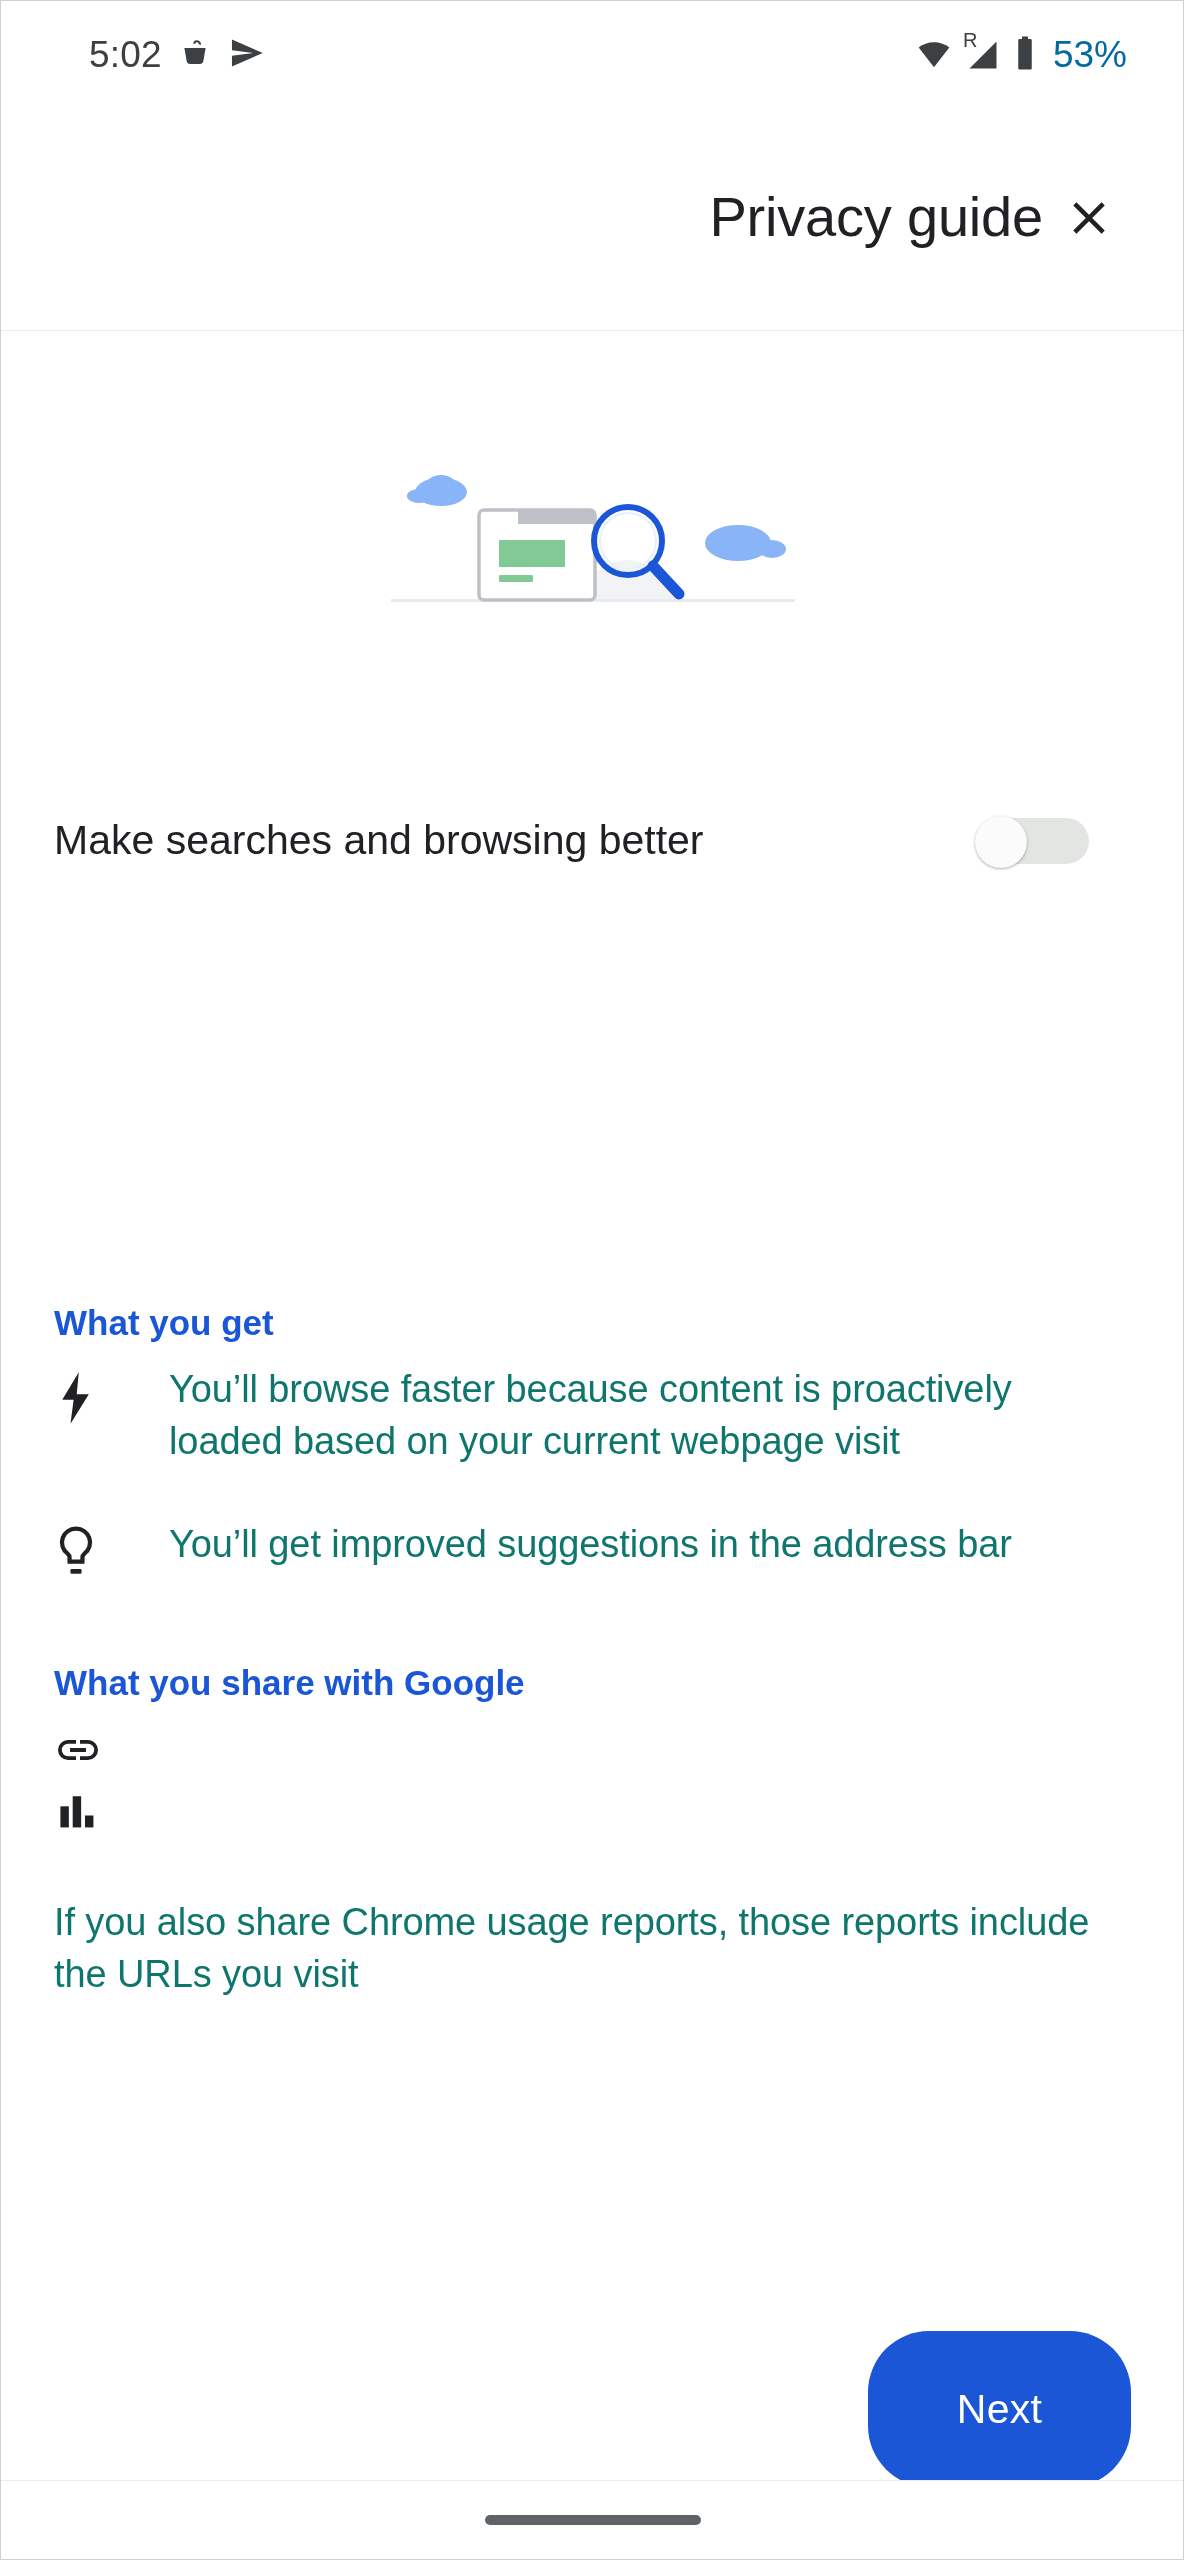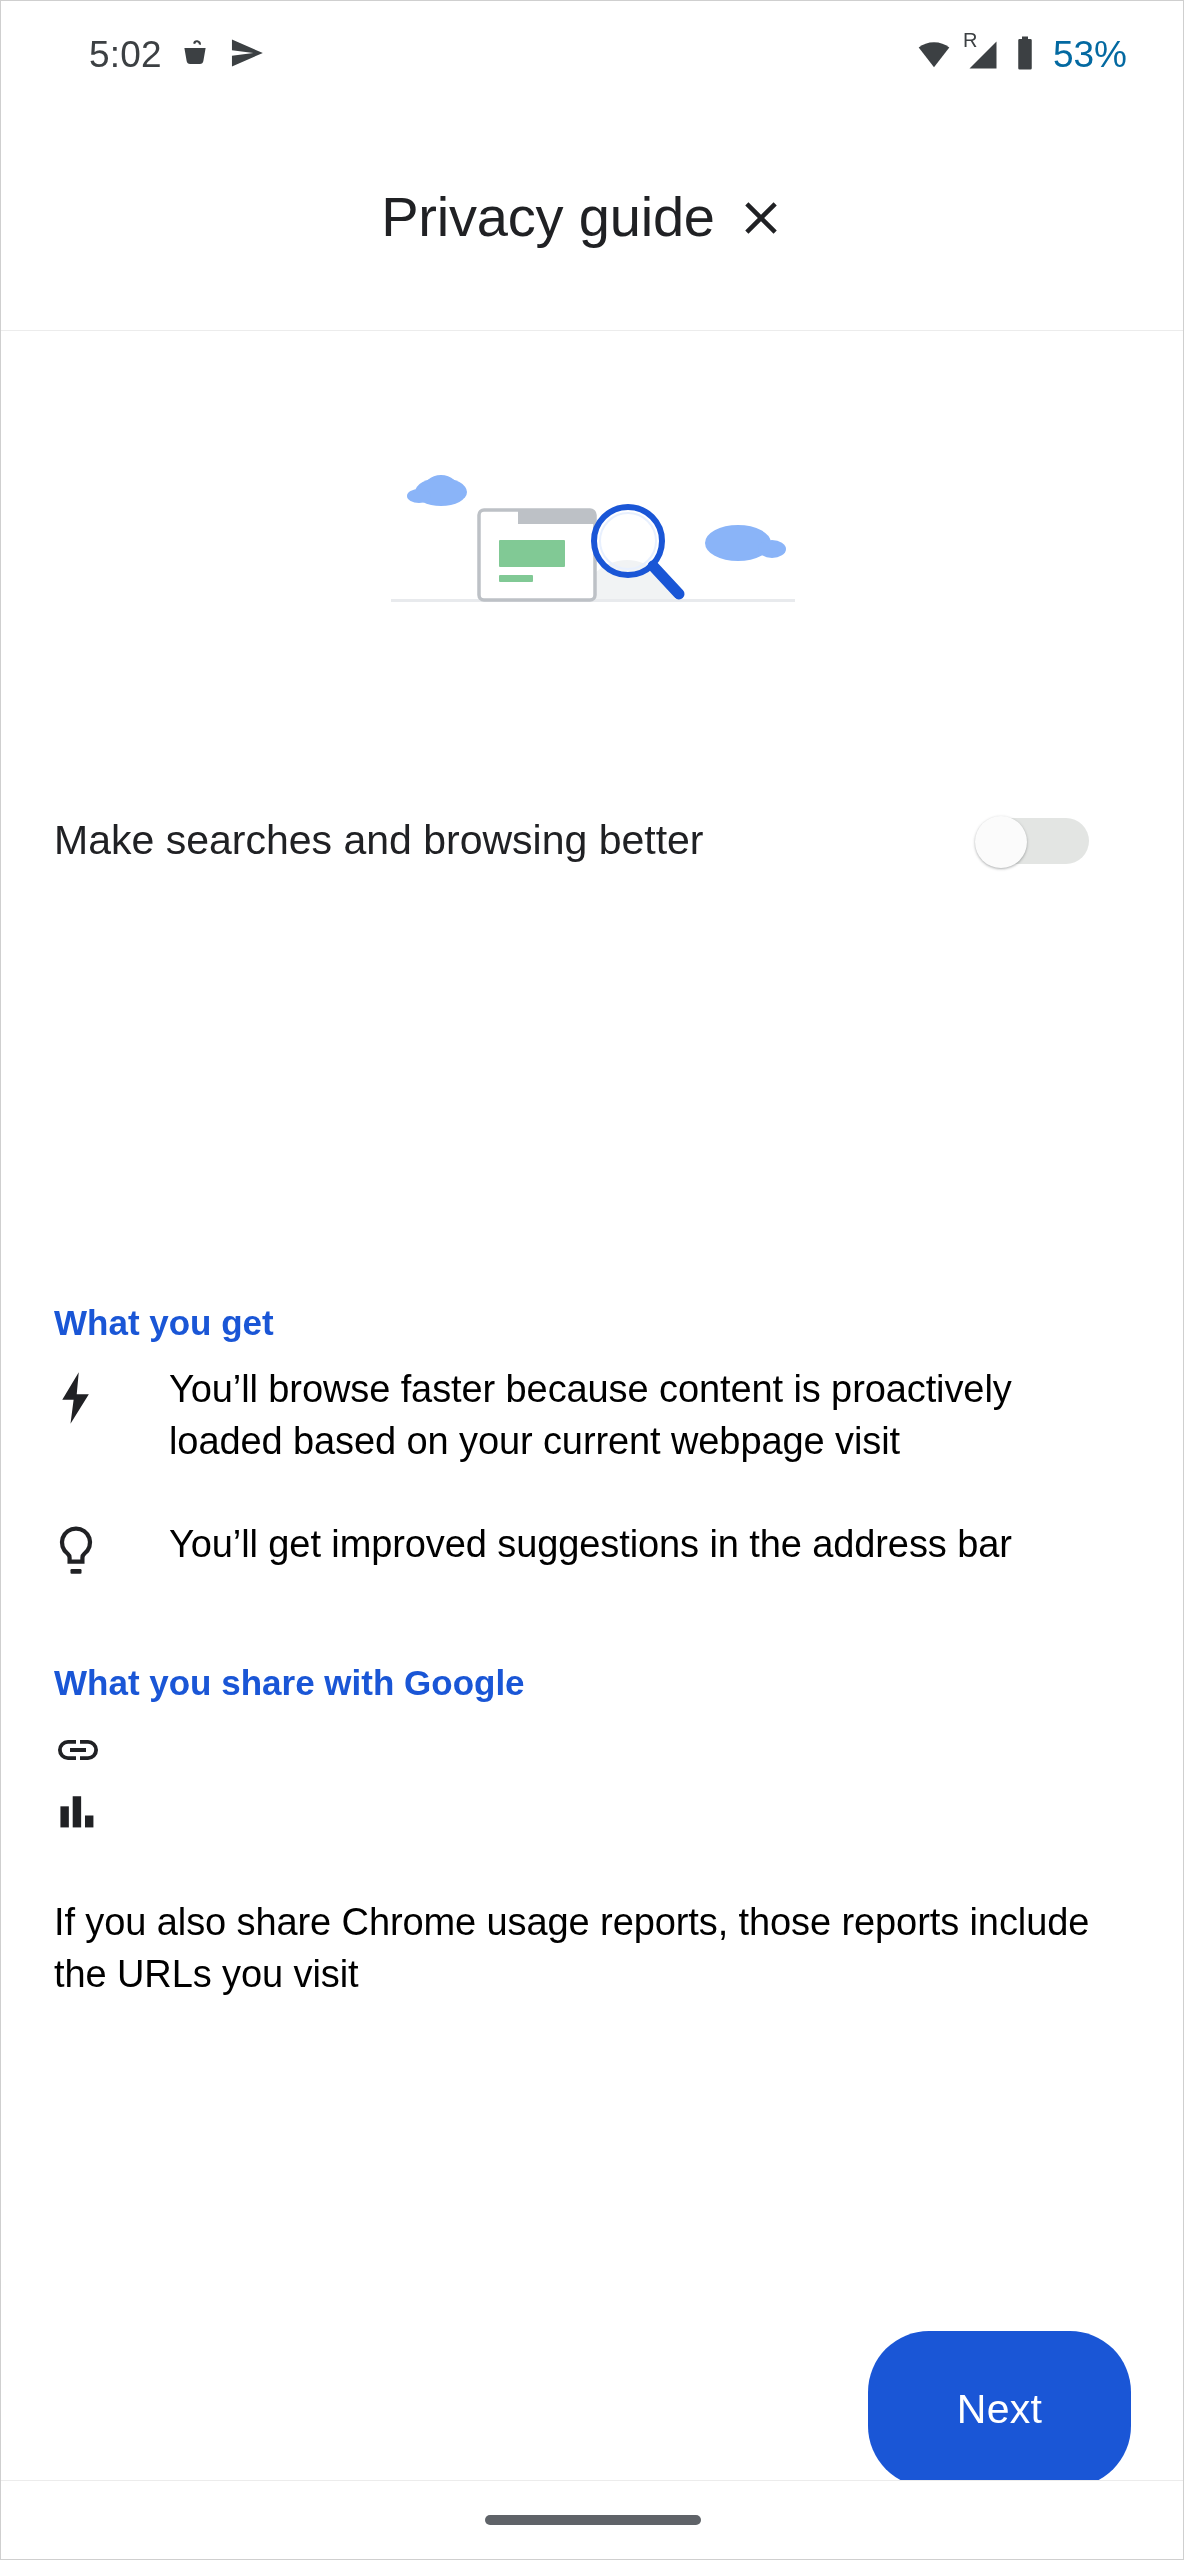--- a/index.html
+++ b/index.html
@@ -52,21 +52,21 @@
 
   
   #app-bar {
     position: absolute;
     top: 108px; left: 0;
     width: 1184px;
     height: 222px;
     background: #ffffff;
     display: flex;
     align-items: center;
-    justify-content: center;
+    justify-content: flex-end;
     padding: 0 50px 0 52px;
     border-bottom: 1px solid #ececec;
   }
   #page-title {
     font-size: 56px;
     color: #202124;
     font-weight: 400;
     letter-spacing: -0.2px;
     line-height: 1;
     padding-bottom: 6px;
@@ -166,21 +166,21 @@
     flex: 0 0 115px;
     width: 115px;
     display: flex;
     justify-content: flex-start;
     align-items: flex-start;
     padding-top: 6px;
   }
   .bullet .btext {
     font-size: 38px;
     line-height: 52px;
-    color: #000000;
+    color: #0f766e;
     font-weight: 400;
     letter-spacing: -0.1px;
   }
   #bullet-prefetch { top: 1031px; }
   #bullet-suggestions { top: 1186px; }
   #bullet-urls { top: 1390px; }
   #bullet-usage-reports { top: 1449px; flex-direction: column; }
 
   
   #next-button {

